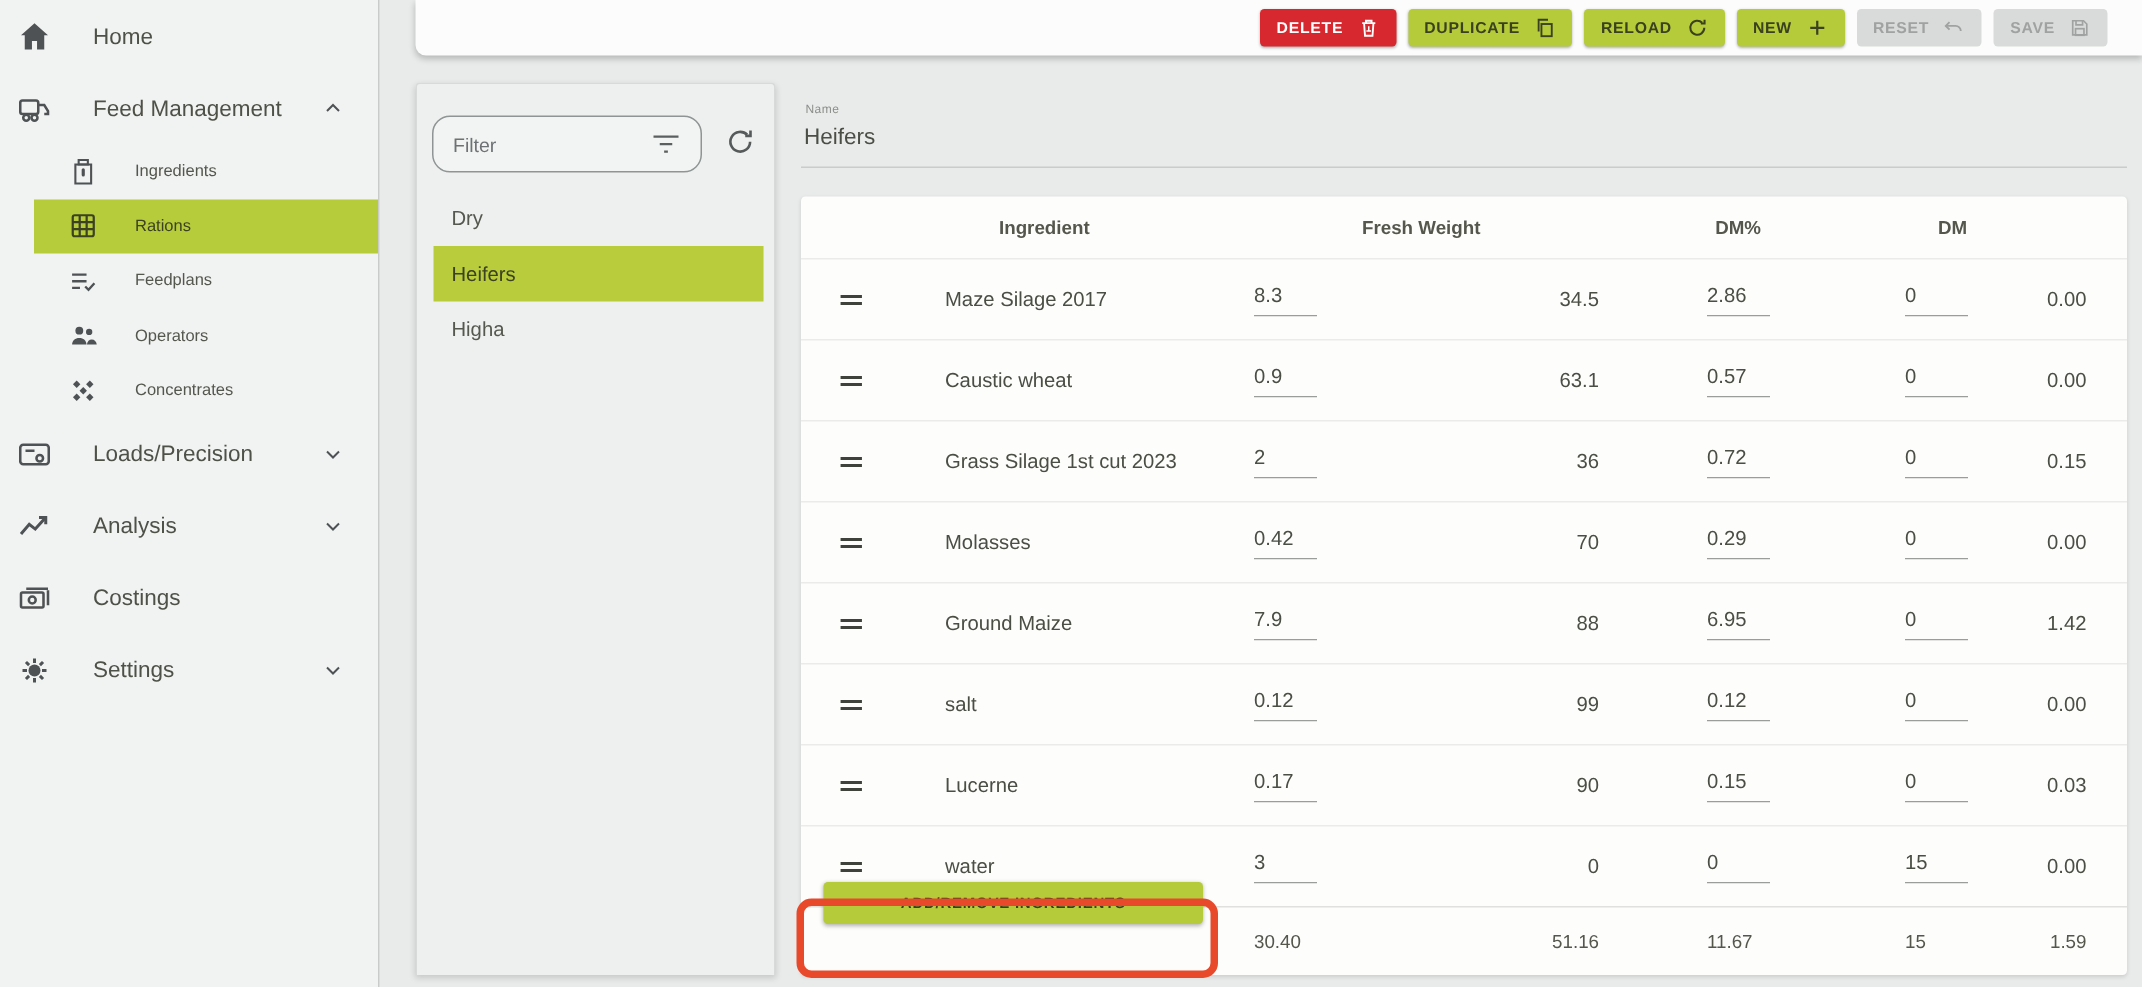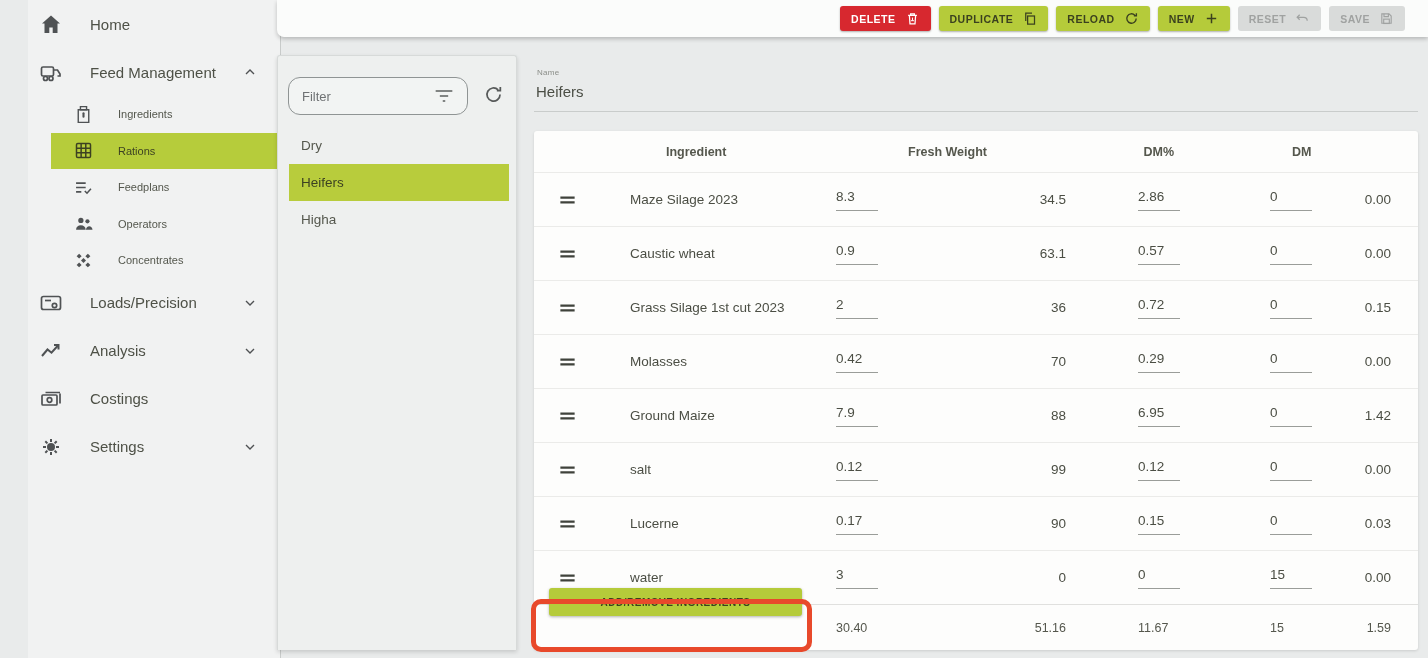--- a/index.html
+++ b/index.html
@@ -1,21 +1,21 @@
 <!DOCTYPE html>
 <html><head>
 <meta charset="utf-8">
 <style>
   * { margin:0; padding:0; box-sizing:border-box; }
   html,body { width:1428px; height:658px; }
   body { font-family:"Liberation Sans", sans-serif; background:#e9ebeb; overflow:hidden; position:relative; }
 
   
   .sidebar { position:absolute; left:0; top:0; width:253px; height:658px;
-             background:#f1f2f2; border-right:1px solid #c8cbca;margin-left:28px; }
+             background:#f1f2f2; border-right:1px solid #c8cbca; }
   .side-item { display:flex; align-items:center; height:48px; padding-left:11px;
                position:relative; color:#4e5147; font-size:15px; cursor:pointer; }
   .side-item .icon { width:24px; height:24px; display:inline-flex; }
   .side-item .lbl { margin-left:27px; }
   .side-item .chev { position:absolute; right:22px; width:16px; height:16px; }
   .sub-item { display:flex; align-items:center; height:36.5px; padding-left:45px;
               color:#54574d; font-size:11px; cursor:pointer; }
   .sub-item .icon { width:21px; height:21px; display:inline-flex; }
   .sub-item .lbl { margin-left:24px; }
   .sub-item.selected { background:linear-gradient(to right, rgba(0,0,0,0) 23px, #b6cc3b 23px); color:#3c4122; }
@@ -321,21 +321,21 @@
 
   <div id="rows-container">
       <div class="trow tdata">
     <div class="cell c-handle">
       <span class="hico">
         <svg class="ic" viewBox="0 0 24 16" fill="none" stroke="#3f423b" stroke-width="2.6">
               <path d="M3 5h18M3 11h18"></path>
             </svg>
       </span>
     </div>
-    <div class="cell c-ing">Maze Silage 2023</div>
+    <div class="cell c-ing">Maze Silage 2017</div>
     <div class="cell c-fw"><span class="uline">8.3</span></div>
     <div class="cell c-dmp">34.5</div>
     <div class="cell c-dm"><span class="uline">2.86</span></div>
     <div class="cell c-mix"><span class="uline">0</span></div>
     <div class="cell c-cost">0.00</div>
   </div>
       <div class="trow tdata">
     <div class="cell c-handle">
       <span class="hico">
         <svg class="ic" viewBox="0 0 24 16" fill="none" stroke="#3f423b" stroke-width="2.6">

